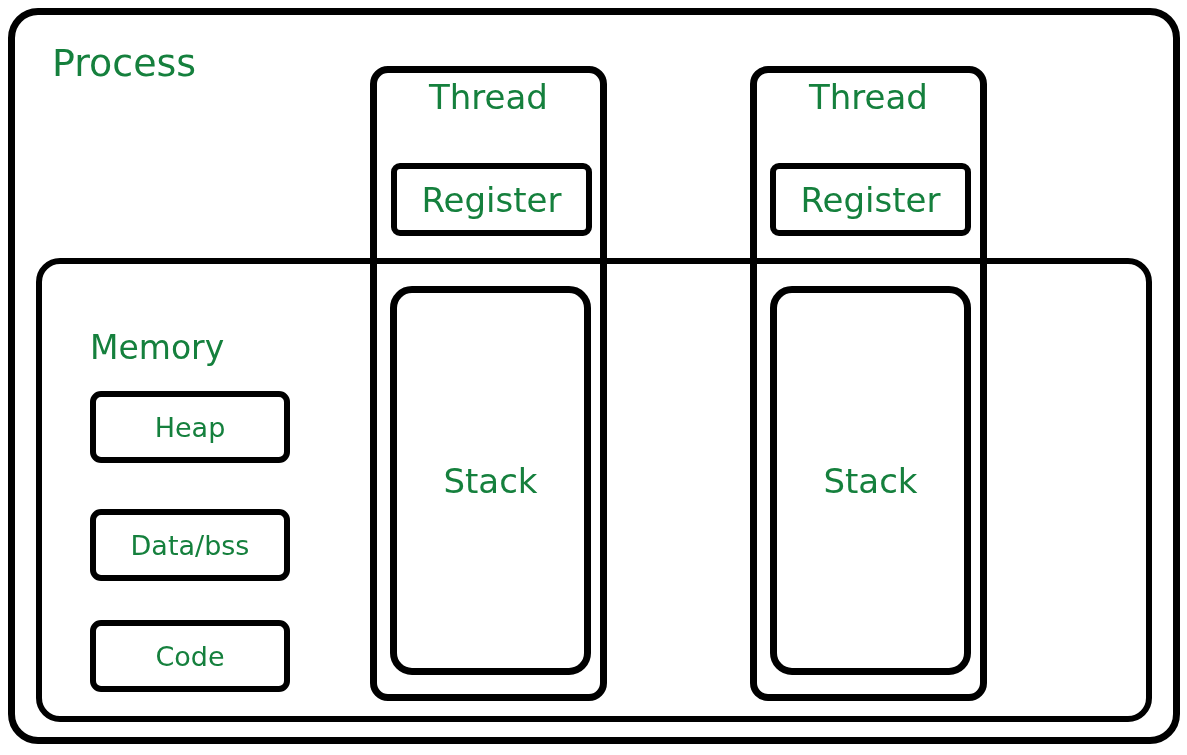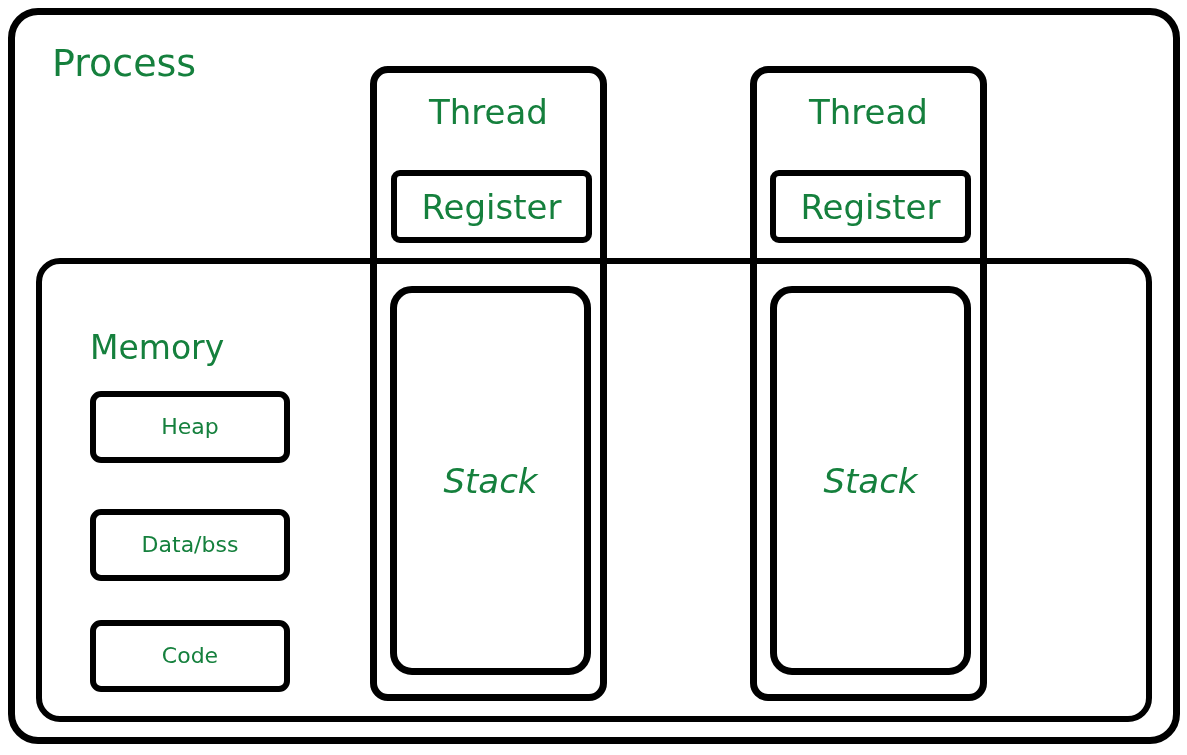--- a/index.html
+++ b/index.html
@@ -76,21 +76,21 @@
     background: #ffffff;
     display: flex;
     align-items: center;
     justify-content: center;
     z-index: 7;
     left: 90px;
     width: 200px;
     height: 72px;
   }
   .seg-box .seg-label {
-    font-size: 22px;
+    font-size: 27px;
     line-height: 1;
     white-space: nowrap;
   }
   .seg-heap  { top: 391px; }
   .seg-data  { top: 509px; }
   .seg-code  { top: 620px; }
 
   
   .thread-box {
     top: 66px;
@@ -99,34 +99,34 @@
     border-width: 7px;
     border-radius: 18px;
     background: transparent;
     z-index: 5;
   }
   .thread-1 { left: 370px; }
   .thread-2 { left: 750px; }
 
   .thread-label {
     position: absolute;
-    top: 95px;
+    top: 80px;
     width: 237px;
     text-align: center;
     font-size: 34px;
     line-height: 1;
     white-space: nowrap;
     z-index: 8;
   }
   .thread-label-1 { left: 370px; }
   .thread-label-2 { left: 750px; }
 
   
   .register-box {
-    top: 170px;
+    top: 163px;
     width: 201px;
     height: 73px;
     border-width: 6px;
     border-radius: 9px;
     background: #ffffff;
     display: flex;
     align-items: center;
     justify-content: center;
     z-index: 8;
   }
@@ -150,21 +150,20 @@
     align-items: center;
     justify-content: center;
     z-index: 8;
   }
   .stack-1 { left: 390px; }
   .stack-2 { left: 770px; }
   .stack-box .stack-label {
     font-size: 34px;
     line-height: 1;
     white-space: nowrap;
-    font-style: italic;
   }
 
   
   .memline {
     position: absolute;
     background: #000000;
     z-index: 6;
   }
 </style>
 </head>

